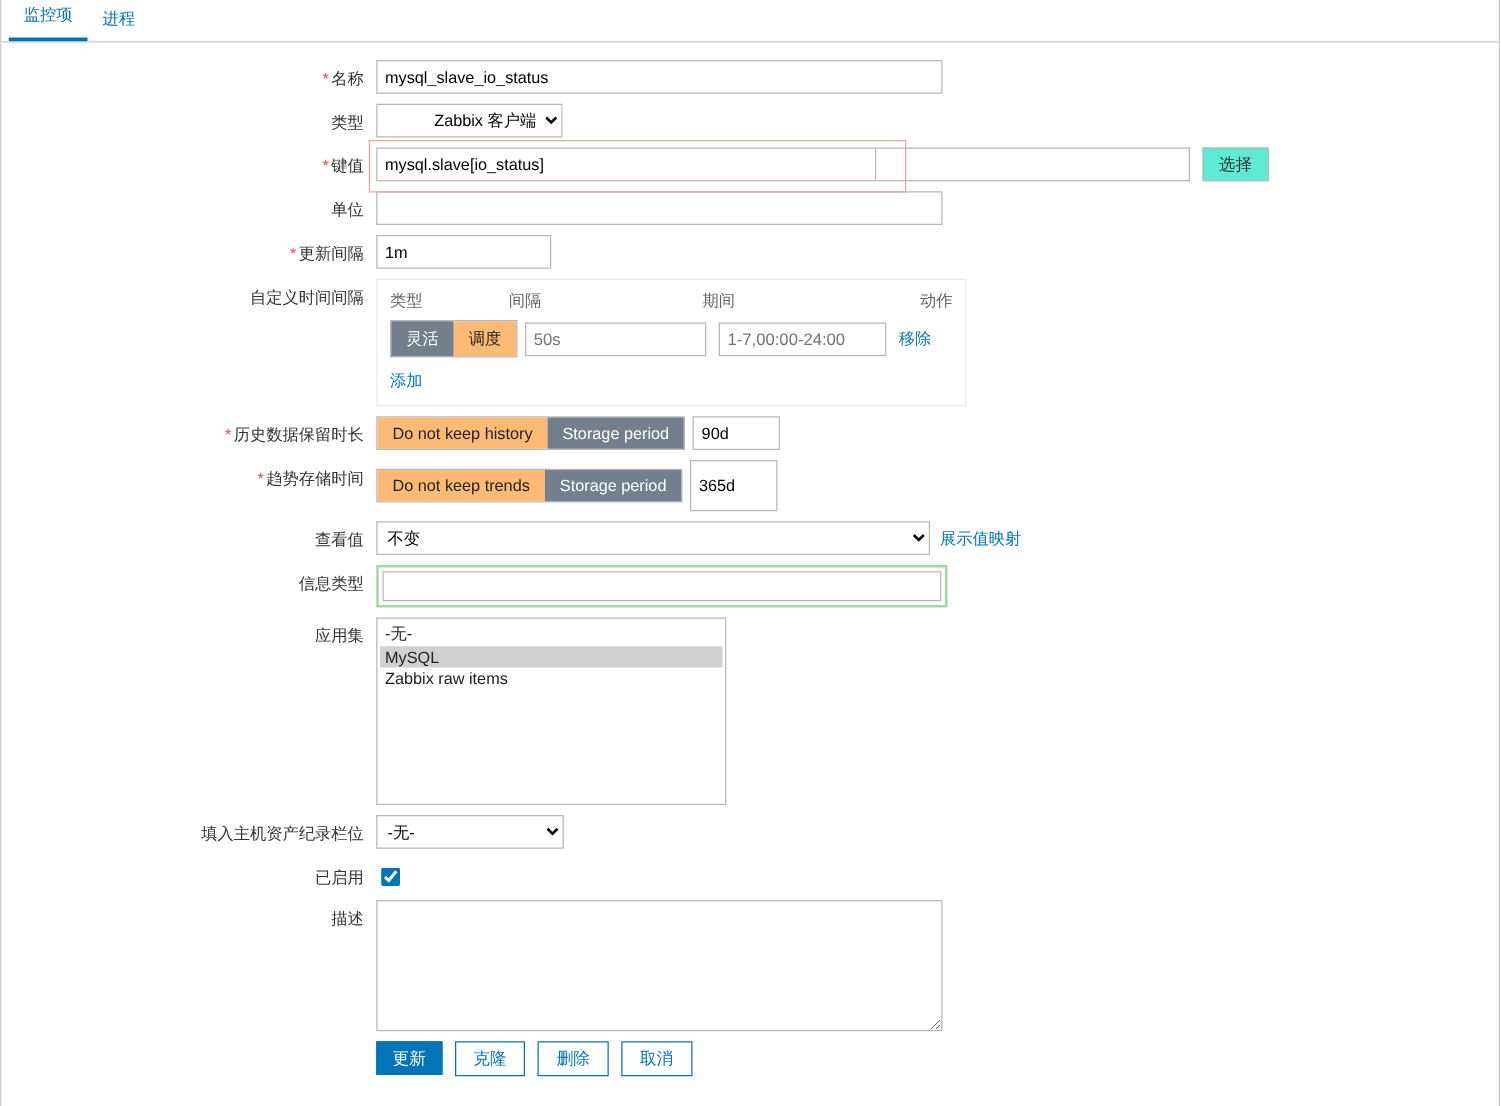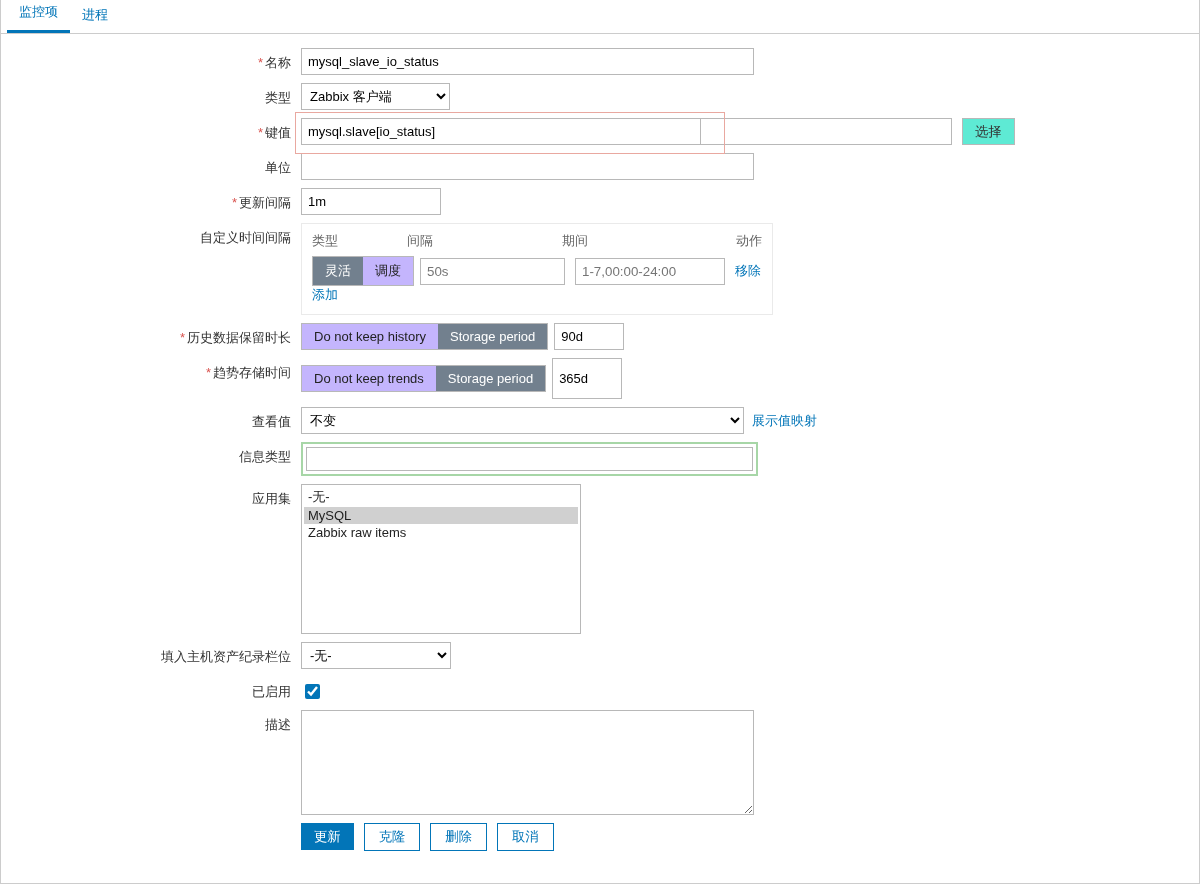--- a/index.html
+++ b/index.html
@@ -60,21 +60,21 @@
   }
   .w-wide { width: 453px; }
   .w-med { width: 140px; }
   select.sel {
     border: 1px solid #b8b8b8;
     background: #fff;
     height: 27px;
     padding: 2px 4px;
     font-size: 13px;
   }
-  .sel-type { width: 149px; }
+  .sel-type { width: 149px; text-align: right; }
   .sel-info { width: 111px; }
   .key-wrap {
     position: relative;
   }
   .key-hl {
     position: absolute;
     top: -6px; left: -6px;
     width: 430px; height: 42px;
     border: 1px solid #e9a8a0;
   }
@@ -111,21 +111,21 @@
     height: 28px;
     padding: 0 14px;
     cursor: pointer;
   }
   .seg {
     display: inline-flex;
     border: 1px solid #b8b8b8;
   }
   .seg .opt {
     padding: 5px 12px;
-    background: #c4b5fd;
+    background: #fdba74;
     cursor: pointer;
   }
   .seg .opt.on {
     background: #72808e;
     color: #fff;
   }
   .listbox {
     width: 280px;
     height: 150px;
     border: 1px solid #b8b8b8;
@@ -161,23 +161,23 @@
     font-size: 13px;
     margin-bottom: 6px;
   }
   .ihdr > div:nth-child(1){ width:95px; }
   .ihdr > div:nth-child(2){ width:155px; }
   .ihdr > div:nth-child(3){ width:160px; }
   .ihdr > div:nth-child(4){ width:40px; text-align:right; }
   .irow { display: flex; align-items: center; }
   .irow .seg { margin-right: 6px; }
   .irow input.ii { width:145px; height:27px; border:1px solid #b8b8b8; padding:4px 6px; margin-right:10px; color:#888; }
-  .irow input.ip { width:150px; height:27px; border:1px solid #b8b8b8; padding:4px 6px; margin-right:10px; color:#888; }
+  .irow input.ip { width:134px; height:27px; border:1px solid #b8b8b8; padding:4px 6px; margin-right:10px; color:#888; }
   .irow .rm { color:#0275b8; cursor:pointer; }
-  .add { margin-top:0; color:#0275b8; cursor:pointer; display:inline-block;}
+  .add { margin-top:10px; color:#0275b8; cursor:pointer; display:inline-block;}
   textarea.desc {
     width: 453px; height: 105px; resize: both;
     border: 1px solid #b8b8b8;
     padding: 4px 6px;
   }
   input[type=checkbox]{ width:15px; height:15px; accent-color:#0275b8; }
   .footer-btns { margin-left: 300px; display:flex; gap:10px; margin-top:6px;}
 </style>
 </head>
 <body>

